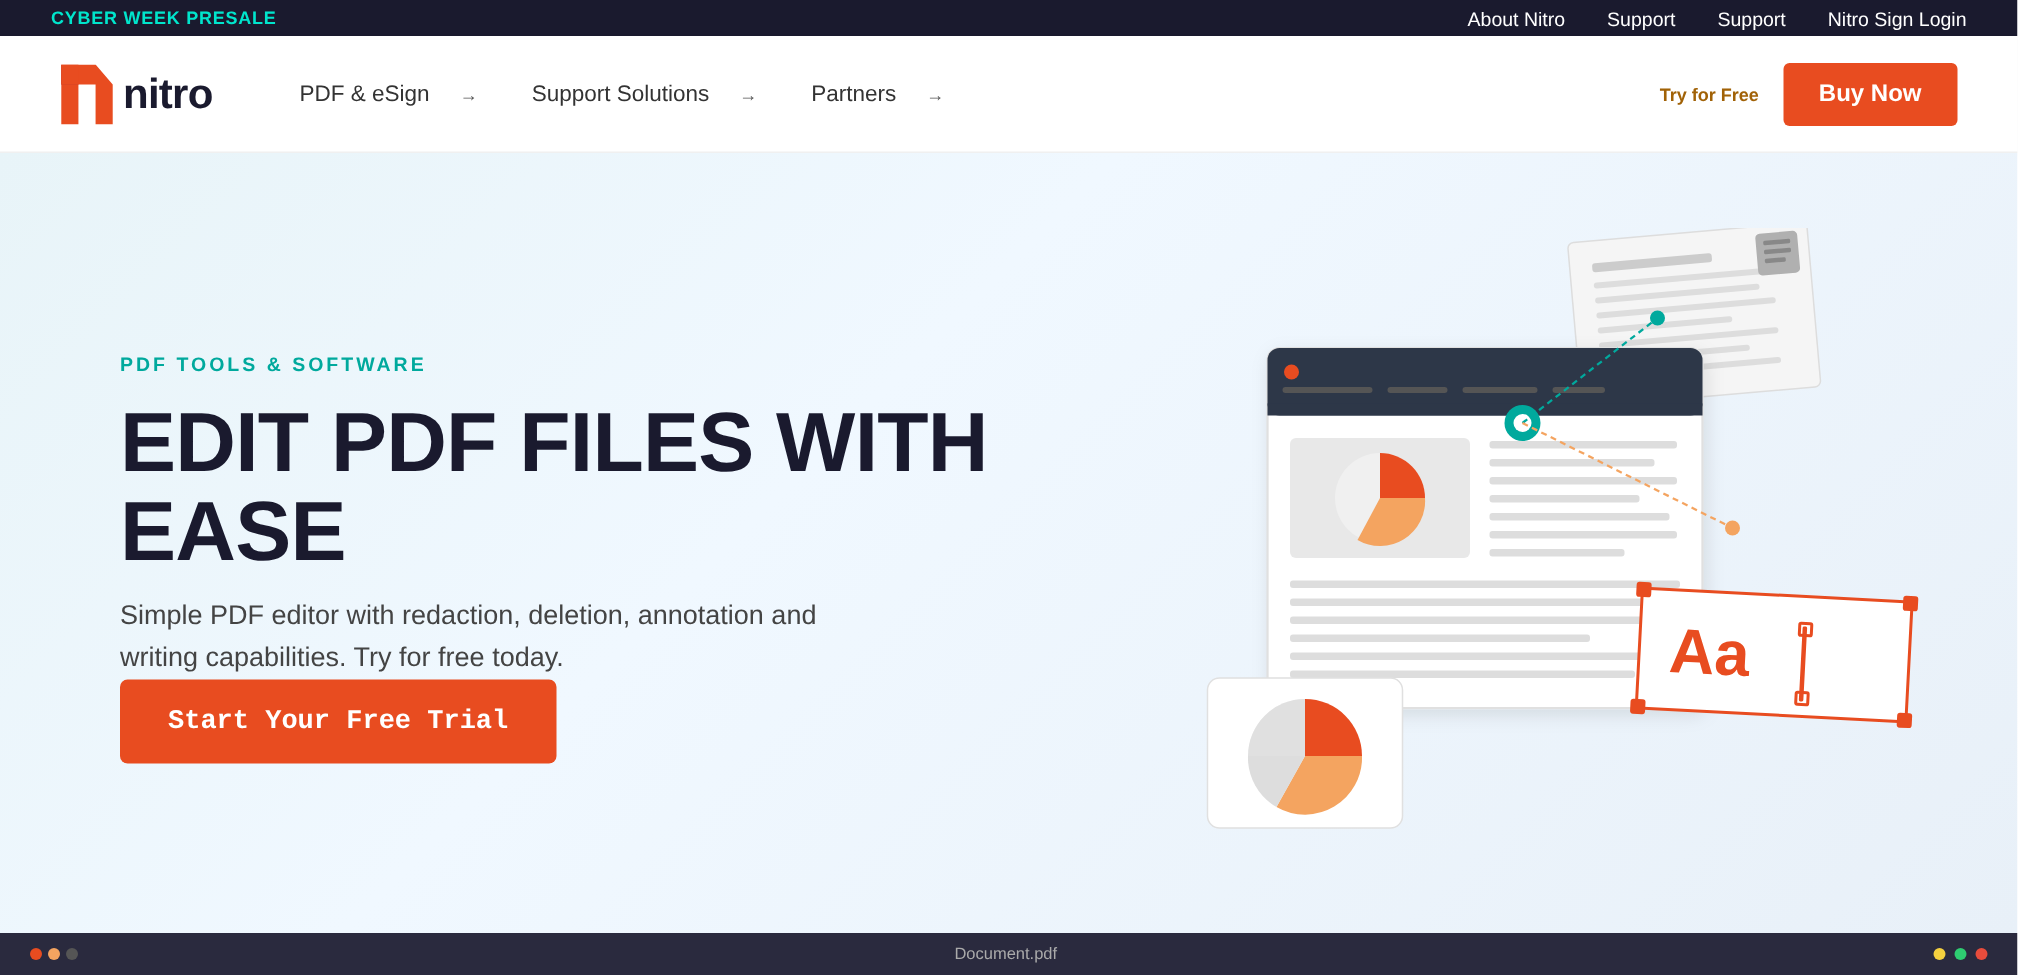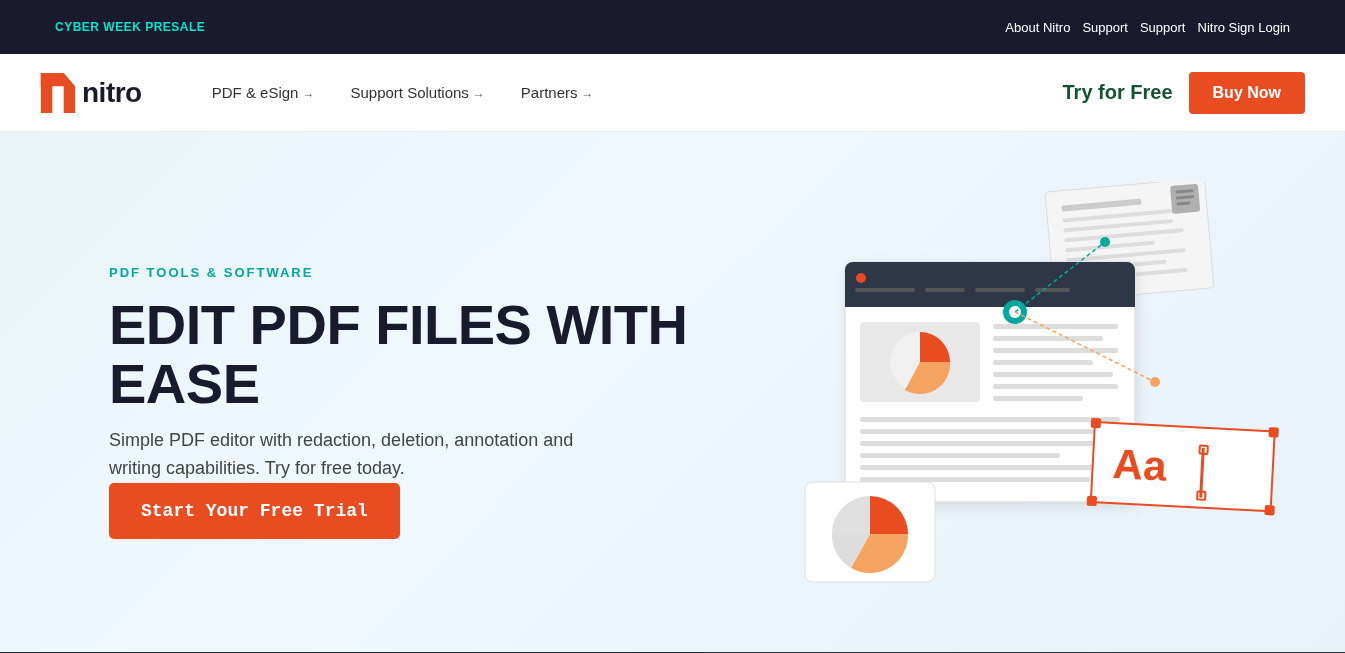--- a/index.html
+++ b/index.html
@@ -5,22 +5,22 @@
     * { margin: 0; padding: 0; box-sizing: border-box; }
     body { font-family: 'Arial', sans-serif; width: 1345px; overflow-x: hidden; }
 
     
     .top-banner {
       background-color: #1a1a2e;
       color: #fff;
       display: flex;
       align-items: center;
       justify-content: space-between;
-      padding: 0 55px;
-      height: 54px;
+      padding: 0 34px;
+      height: 24px;
       font-size: 13px;
     }
     .banner-left {
       display: flex;
       align-items: center;
       gap: 10px;
     }
     .cyber-week {
       color: #00e5cc;
       font-weight: 700;
@@ -33,21 +33,21 @@
     }
     .banner-text .buy-now {
       font-weight: 700;
       text-decoration: underline;
       cursor: pointer;
       color: #fff;
     }
     .banner-right {
       display: flex;
       align-items: center;
-      gap: 12px;
+      gap: 28px;
     }
     .banner-right a {
       color: #fff;
       text-decoration: none;
       font-size: 13px;
     }
 
     
     .main-nav {
       background: #fff;
@@ -55,21 +55,21 @@
       align-items: center;
       padding: 0 40px;
       height: 78px;
       border-bottom: 1px solid #f0f0f0;
       box-shadow: 0 1px 4px rgba(0,0,0,0.05);
     }
     .logo {
       display: flex;
       align-items: center;
       gap: 6px;
-      margin-right: 56px;
+      margin-right: 44px;
       text-decoration: none;
     }
     .logo-icon {
       width: 36px;
       height: 40px;
     }
     .logo-text {
       font-size: 28px;
       font-weight: 700;
       color: #1a1a2e;
@@ -77,62 +77,62 @@
     }
     .nav-links {
       display: flex;
       align-items: center;
       gap: 8px;
       flex: 1;
     }
     .nav-item {
       display: flex;
       align-items: center;
-      gap: 4px;
+      gap: 20px;
       padding: 8px 14px;
       color: #333;
       font-size: 15px;
       cursor: pointer;
       text-decoration: none;
       white-space: nowrap;
     }
     .nav-item .arrow {
       font-size: 12px;
       color: #555;
     }
     .nav-actions {
       display: flex;
       align-items: center;
       gap: 16px;
       margin-left: auto;
     }
     .try-free-link {
-      color: #14532d;
-      font-size: 20px;
+      color: #a16207;
+      font-size: 12px;
       font-weight: 600;
       text-decoration: none;
     }
     .buy-now-btn {
       background: #e84c20;
       color: #fff;
       border: none;
       padding: 12px 24px;
       font-size: 16px;
       font-weight: 700;
       border-radius: 4px;
       cursor: pointer;
     }
 
     
     .hero {
       background: linear-gradient(135deg, #e8f4f8 0%, #f0f8ff 40%, #e8f0f8 100%);
       min-height: 520px;
       display: flex;
       align-items: center;
-      padding: 60px 80px 40px 109px;
+      padding: 60px 80px 40px 80px;
       position: relative;
       overflow: hidden;
     }
     .hero-content {
       max-width: 600px;
       z-index: 2;
     }
     .hero-eyebrow {
       color: #00a99d;
       font-size: 13px;

